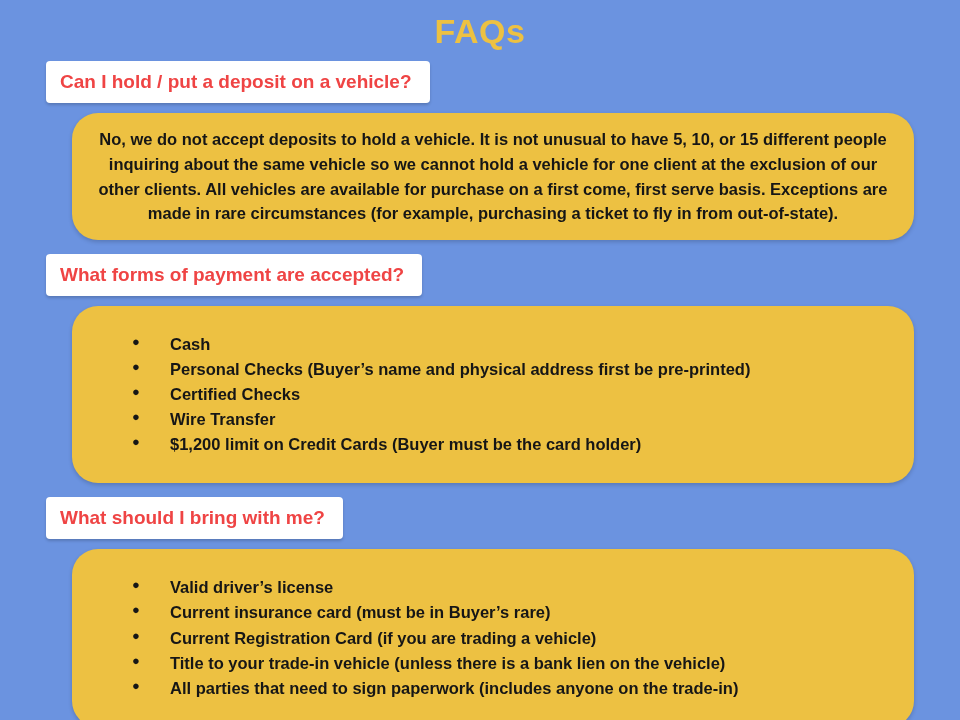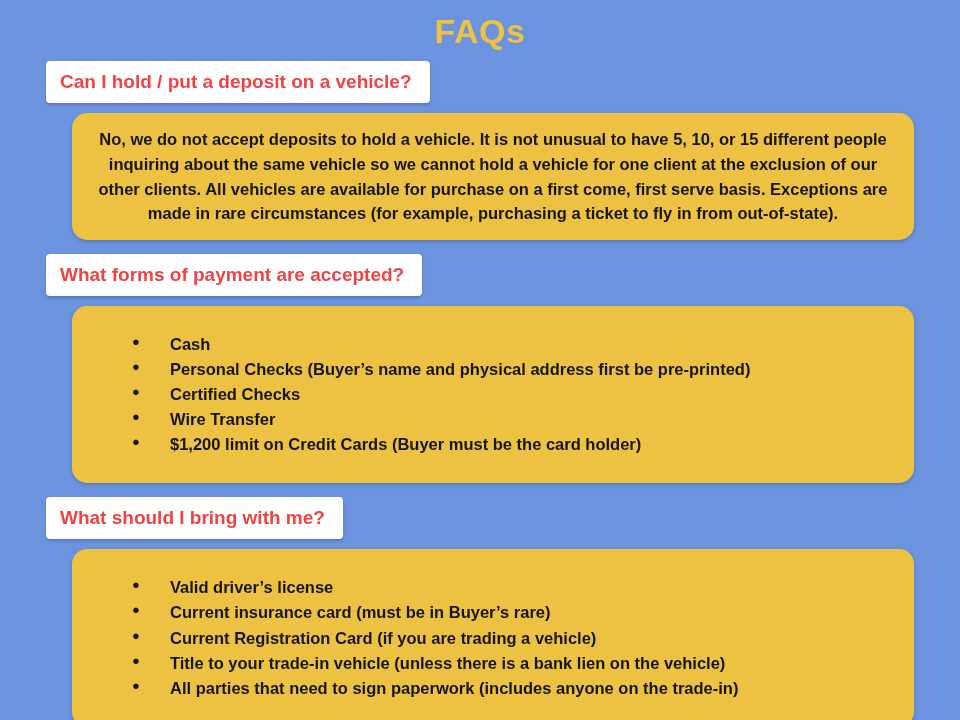--- a/index.html
+++ b/index.html
@@ -36,21 +36,21 @@
     font-size: 19px;
     font-weight: bold;
     border-radius: 4px;
     padding: 10px 18px 10px 14px;
     margin-left: 46px;
     box-shadow: 0 2px 3px rgba(0,0,0,0.18);
   }
   .answer {
     background: #edc142;
     color: #161616;
-    border-radius: 15px;
+    border-radius: 26px;
     margin: 10px 46px 0 72px;
     padding: 14px 18px;
     font-size: 16.5px;
     font-weight: bold;
     line-height: 1.5;
     box-shadow: 0 2px 4px rgba(0,0,0,0.18);
     box-sizing: border-box;
   }
   .answer.paragraph {
     text-align: center;

